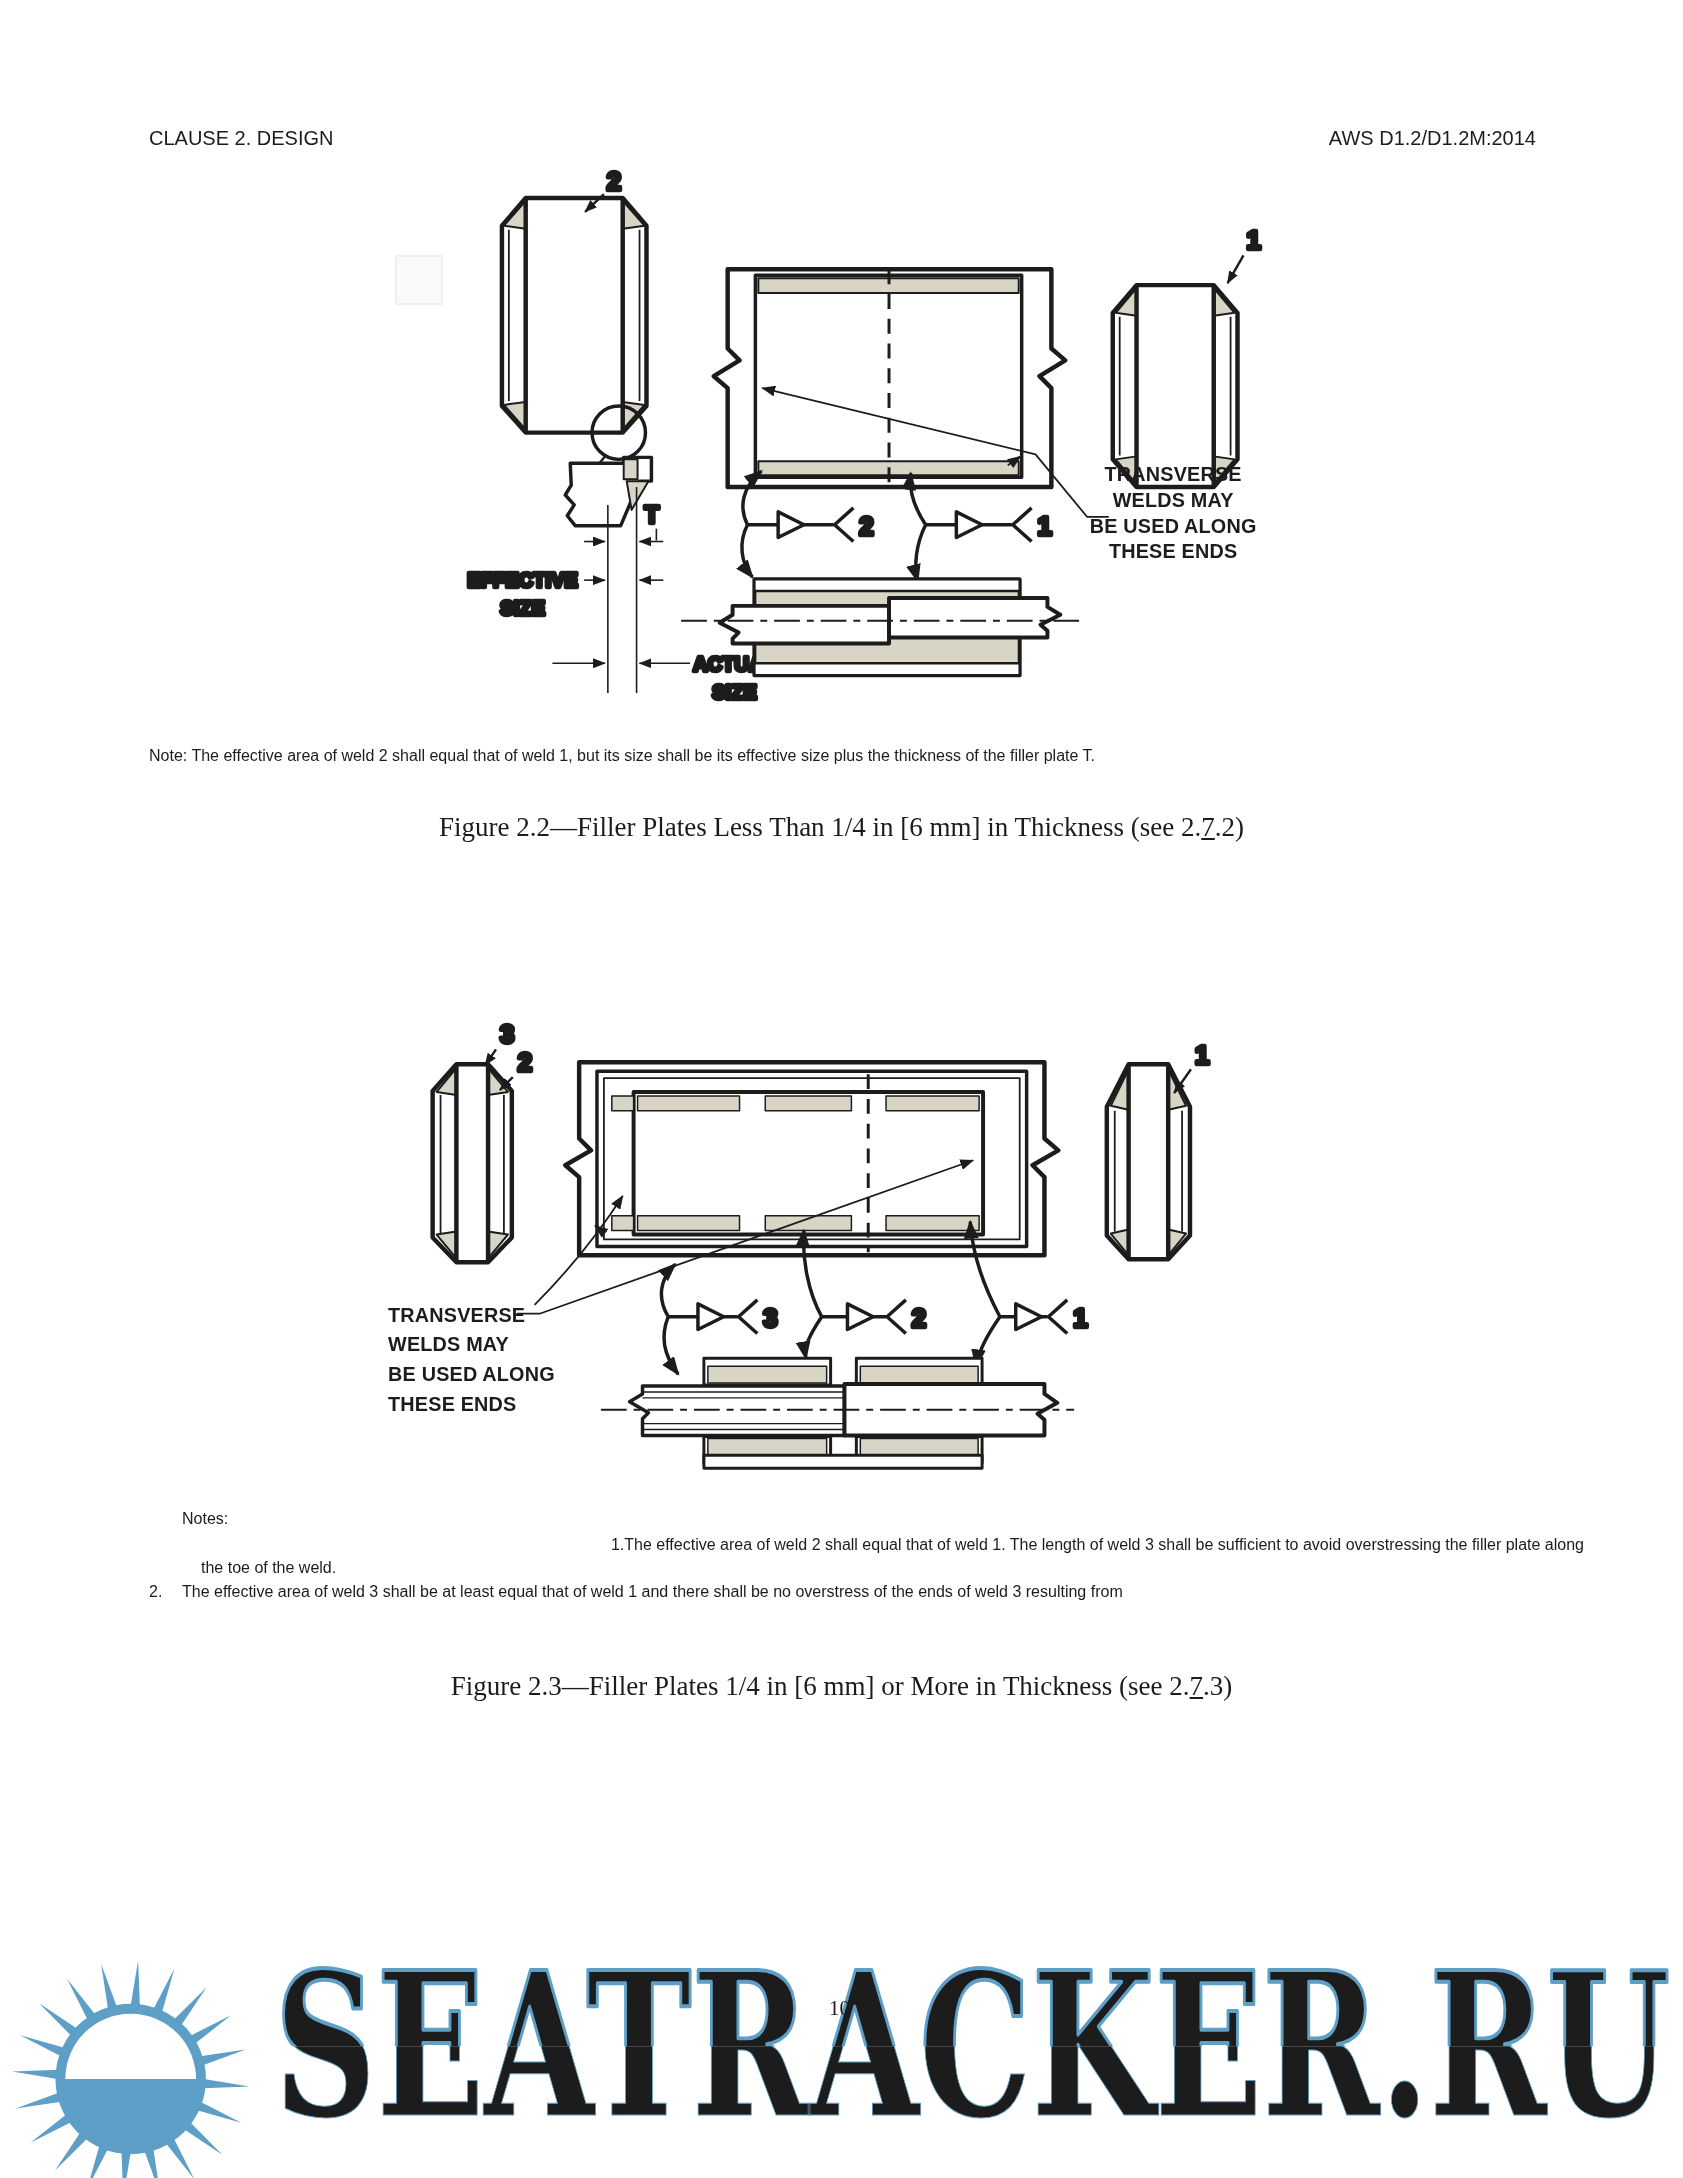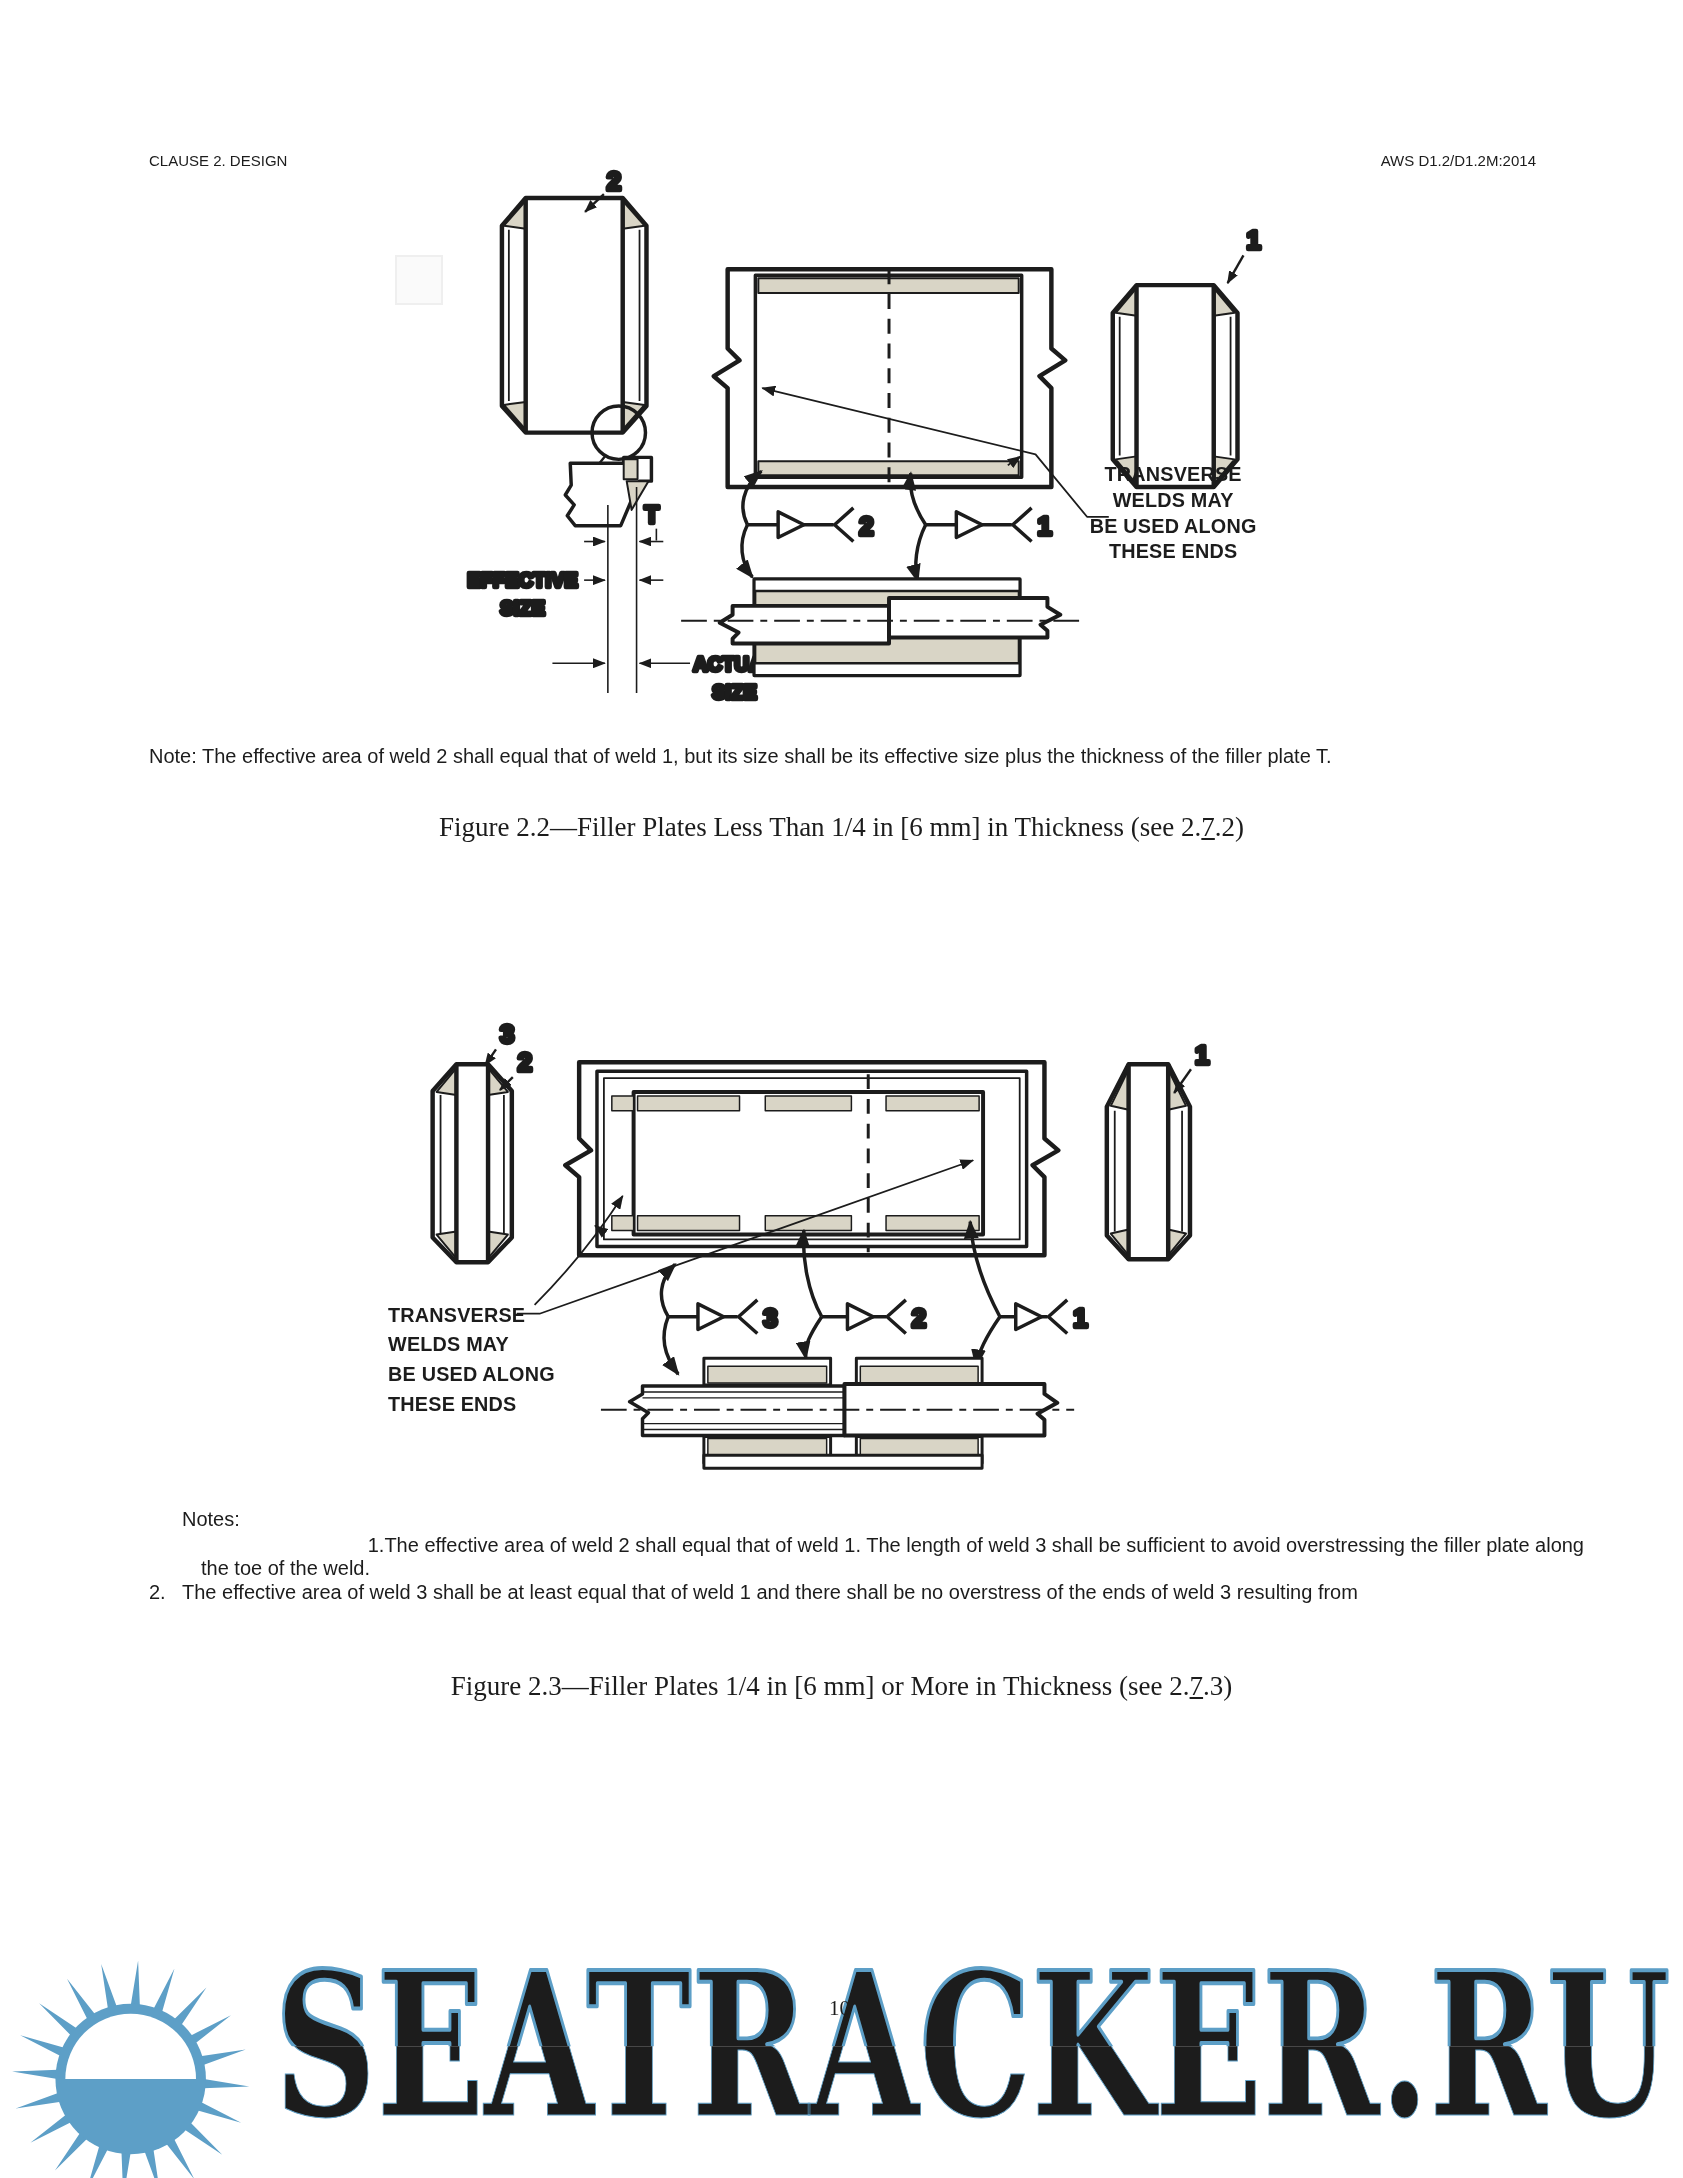--- a/index.html
+++ b/index.html
@@ -3,22 +3,22 @@
 <meta charset="utf-8">
 <style>
   html,body{margin:0;padding:0;background:#e8e8e8;}
   .page{position:relative;width:1683px;height:2178px;background:#ffffff;overflow:hidden;
         font-family:"Liberation Sans",sans-serif;color:#1c1c1c;margin:0 auto;}
   .abs{position:absolute;}
   svg.art{position:absolute;left:0;top:0;}
   svg text{font-family:"Liberation Sans",sans-serif;font-weight:bold;fill:#1c1c1c;}
   .lbl{font-size:26px;}
   .blk{font-size:20px;letter-spacing:.2px;}
-  .hdr{font-size:15px;top:127px;margin-top:25px;}
-  .body-text{font-size:20px;line-height:24px;}
+  .hdr{font-size:20px;top:127px;}
+  .body-text{font-size:16px;line-height:24px;}
   .caption{left:0;width:1683px;text-align:center;font-family:"Liberation Serif",serif;
            font-weight:normal;font-size:27px;}
   .caption .u{text-decoration:underline;}
   .note-num{display:inline-block;width:33px;}
   .faint-box{left:395px;top:255px;width:44px;height:46px;background:#fafafa;border:2px solid #efefef;}
   .pageno{font-family:"Liberation Serif",serif;font-size:21px;z-index:5;}
   .wm-text{font-family:"DejaVu Serif",serif;font-weight:bold;font-size:200px;}
 </style>
 </head>
 <body>

